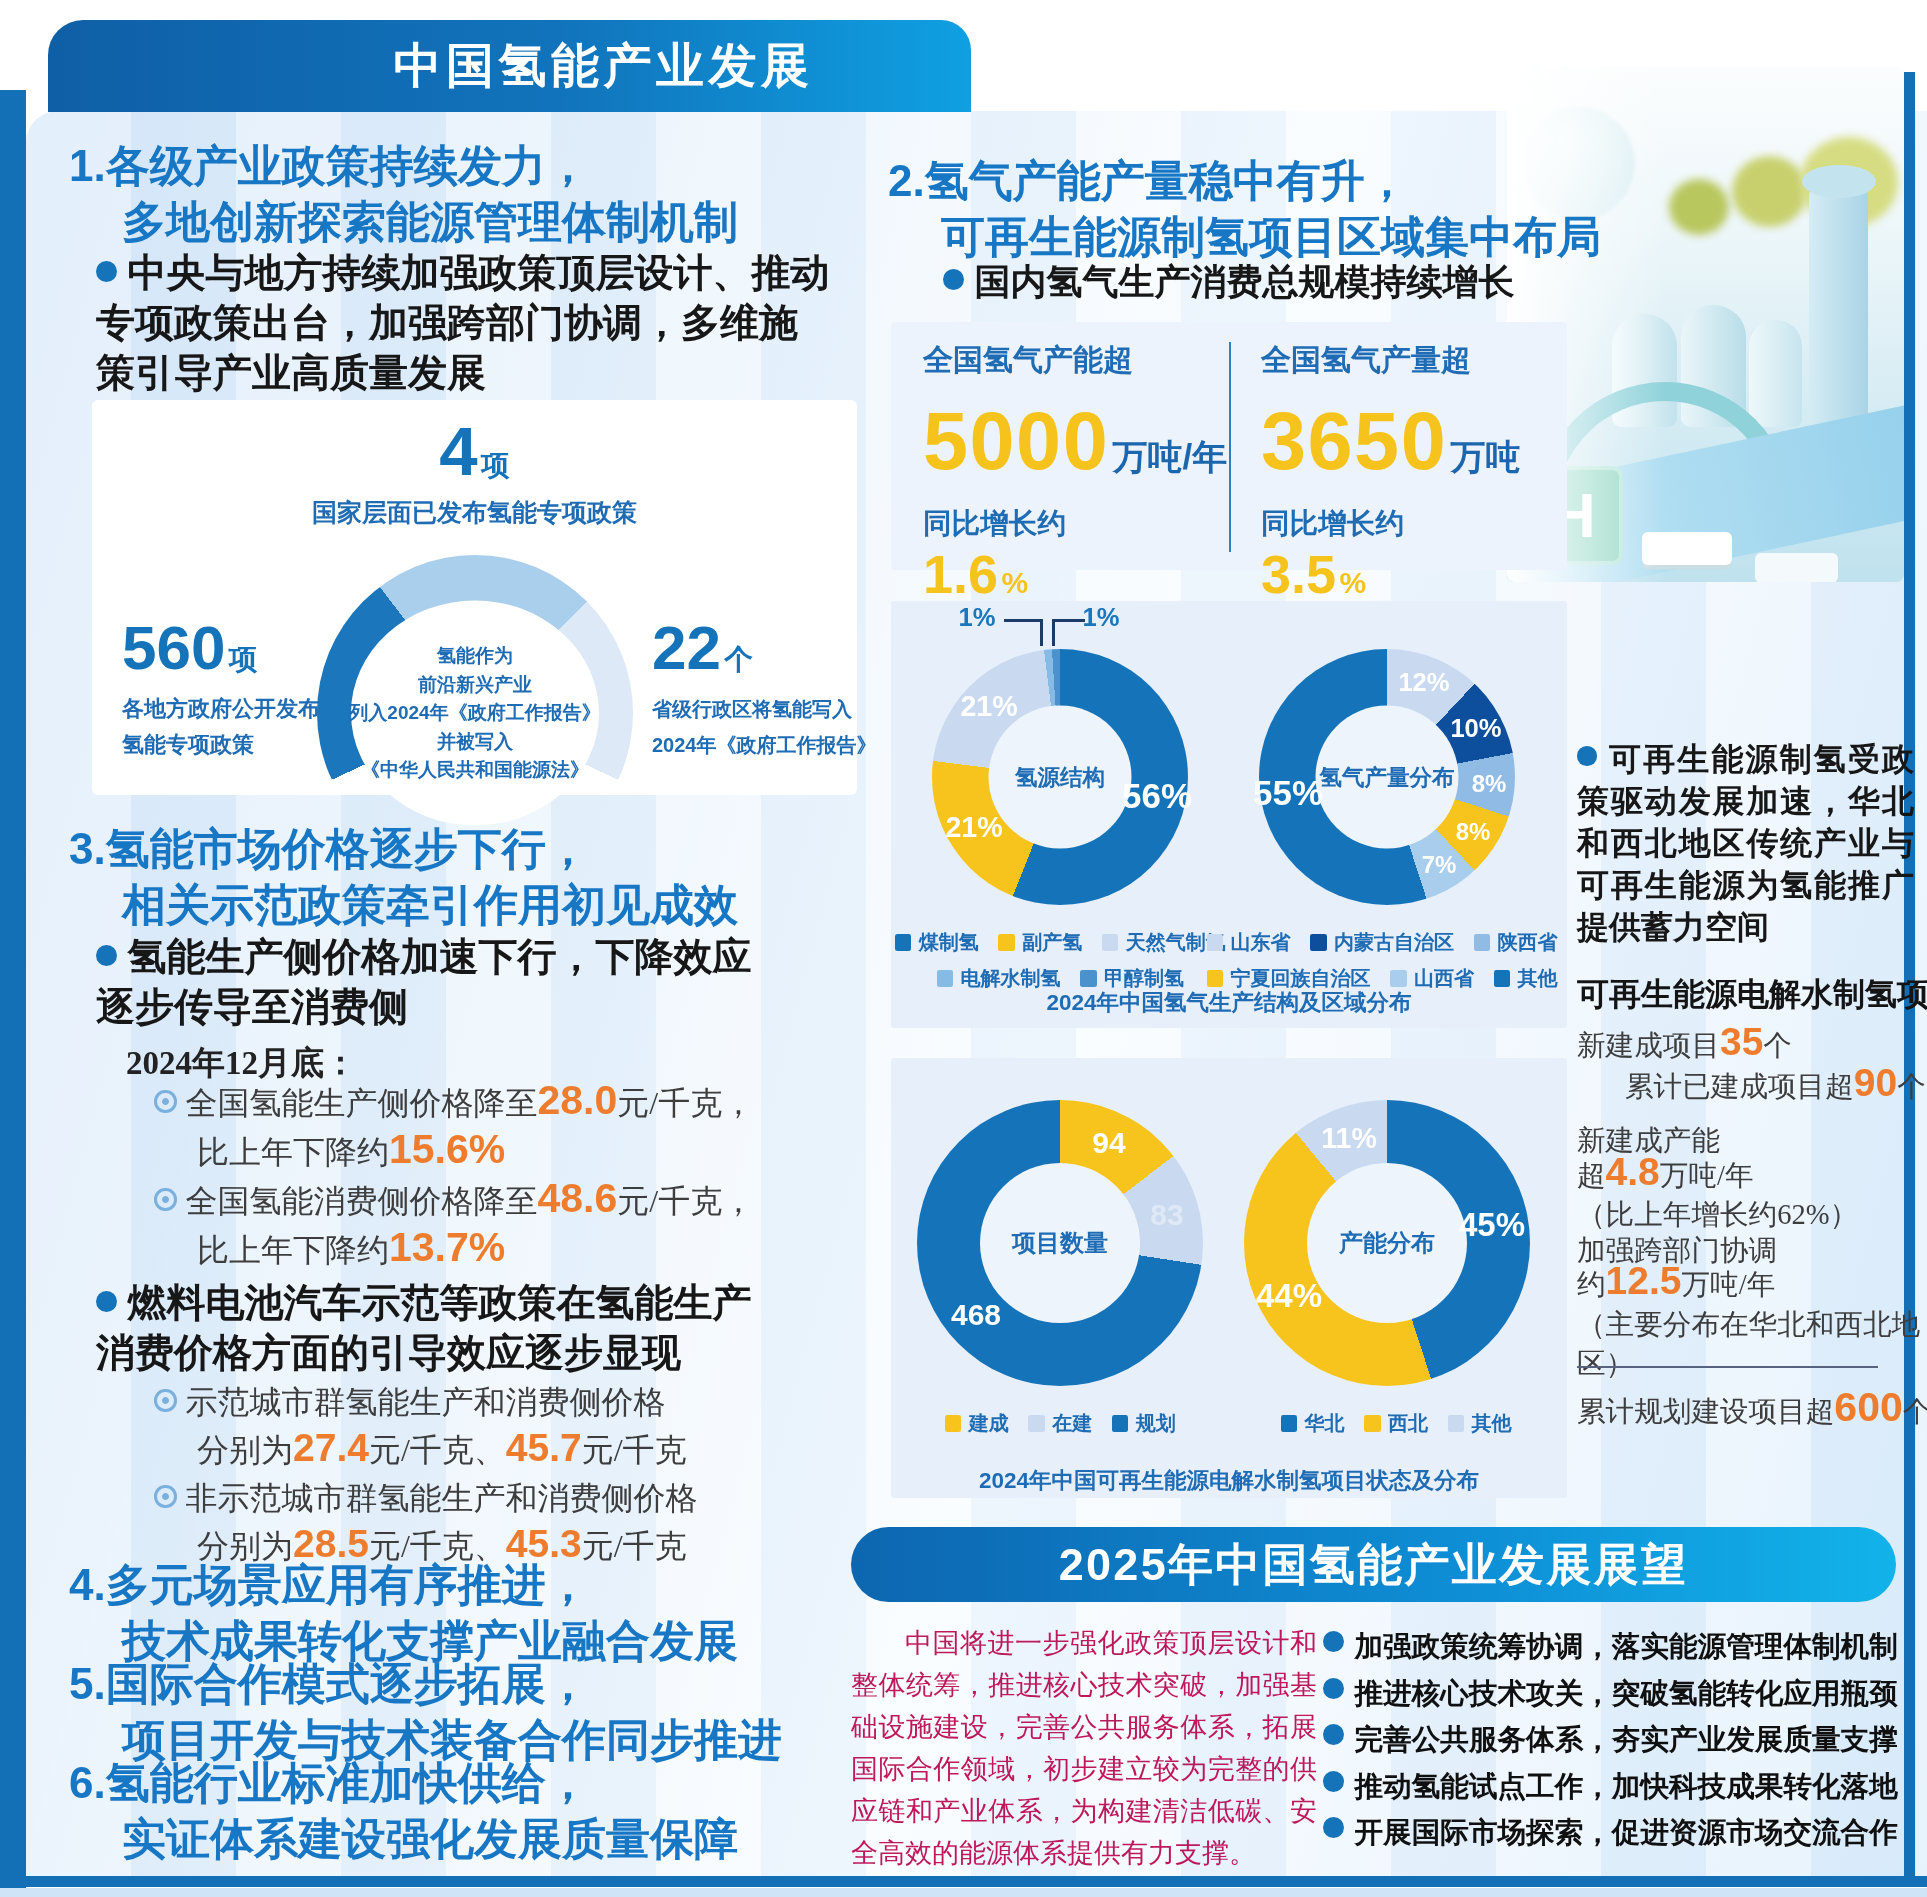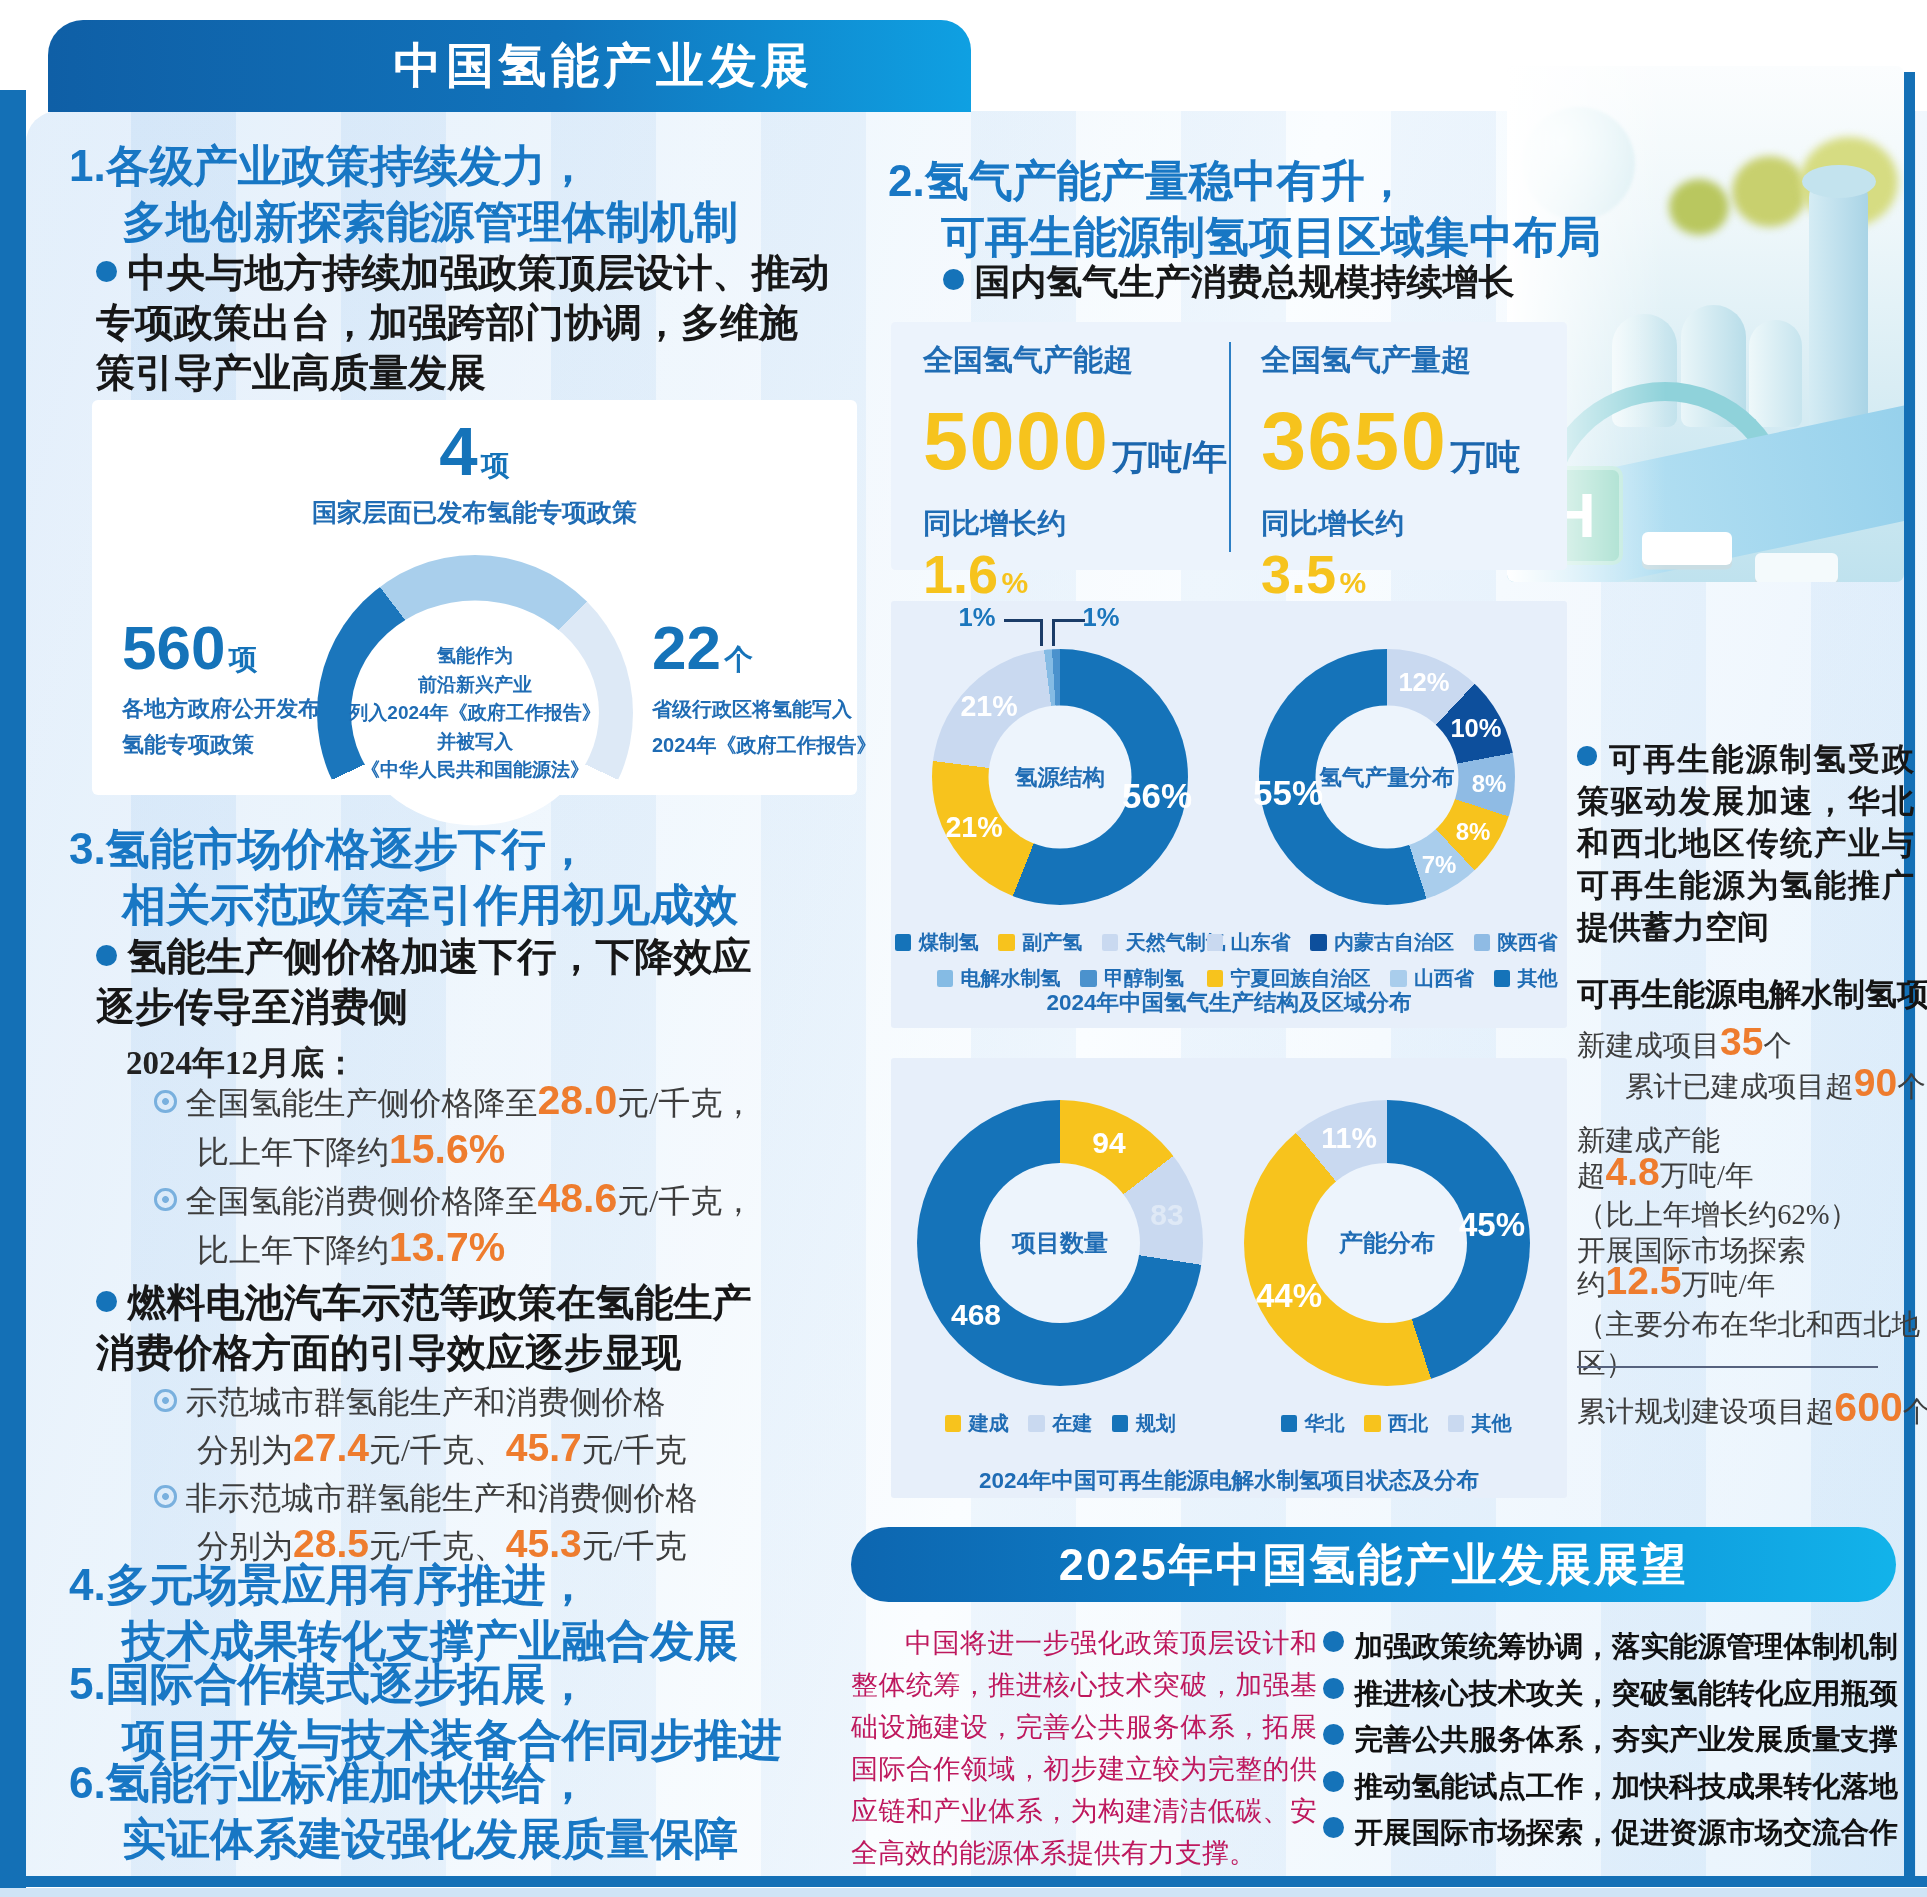--- a/index.html
+++ b/index.html
@@ -389,21 +389,21 @@
   </div>
   <div class="abs serif" style="left:1577px;top:1067px;font-size:28.6px;white-space:nowrap;margin-left:48px;">
     <span>累计已建成项目超</span><span class="ovs">90</span><span>个</span>
   </div>
 
   <div class="abs serif" style="left:1577px;top:1121px;font-size:28.6px;">新建成产能</div>
   <div class="abs serif" style="left:1577px;top:1156px;font-size:28.6px;white-space:nowrap;">
     <span>超</span><span class="ovs">4.8</span><span>万吨/年</span>
   </div>
   <div class="abs serif" style="left:1577px;top:1195px;font-size:28.6px;">（比上年增长约62%）</div>
-  <div class="abs serif" style="left:1577px;top:1231px;font-size:28.6px;">开展国际市场探索</div>
+  <div class="abs serif" style="left:1577px;top:1231px;font-size:28.6px;">加强跨部门协调</div>
   <div class="abs serif" style="left:1577px;top:1265px;font-size:28.6px;white-space:nowrap;">
     <span>约</span><span class="ovs">12.5</span><span>万吨/年</span>
   </div>
   <div class="abs serif" style="left:1577px;top:1305px;font-size:28.6px;">（主要分布在华北和西北地区）</div>
 
   <div class="abs" style="left:1577px;top:1366px;width:301px;height:2.3px;background:#56627e;"></div>
   <div class="abs serif" style="left:1577px;top:1392px;font-size:28.6px;white-space:nowrap;">
     <span>累计规划建设项目超</span><span class="ov">600</span><span>个</span>
   </div>
 

